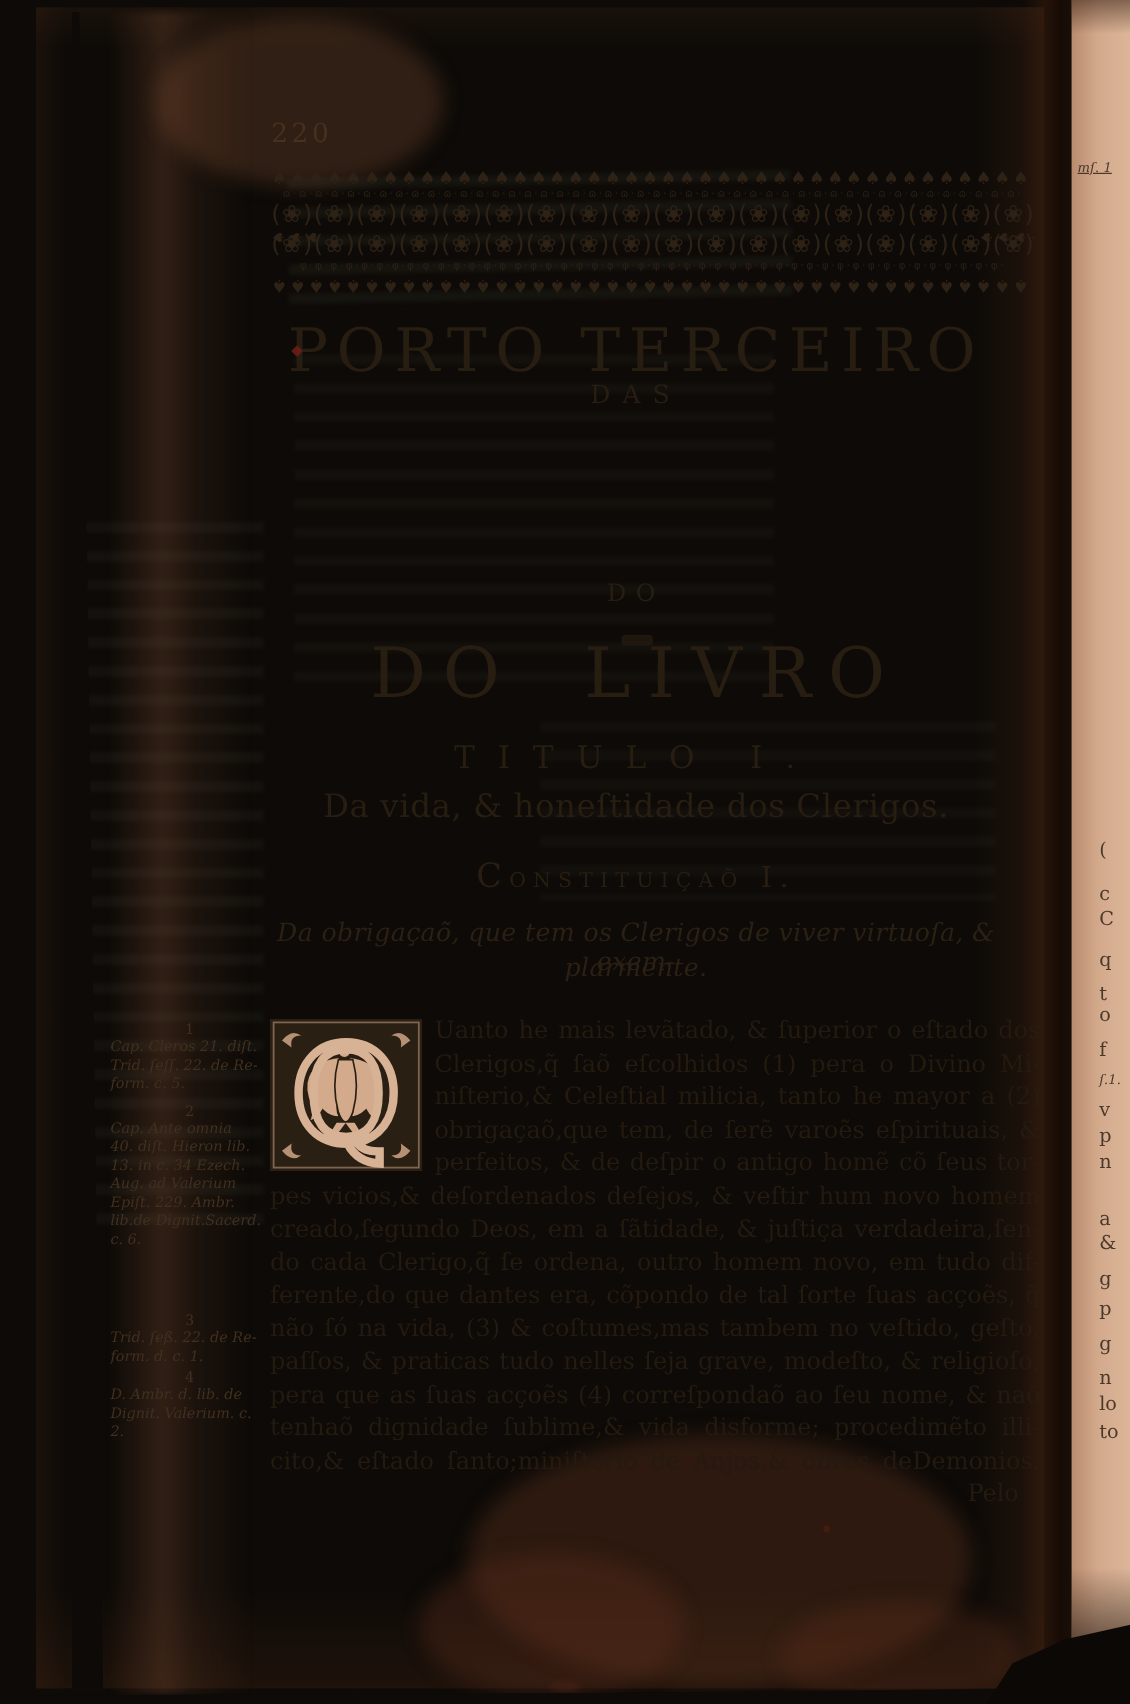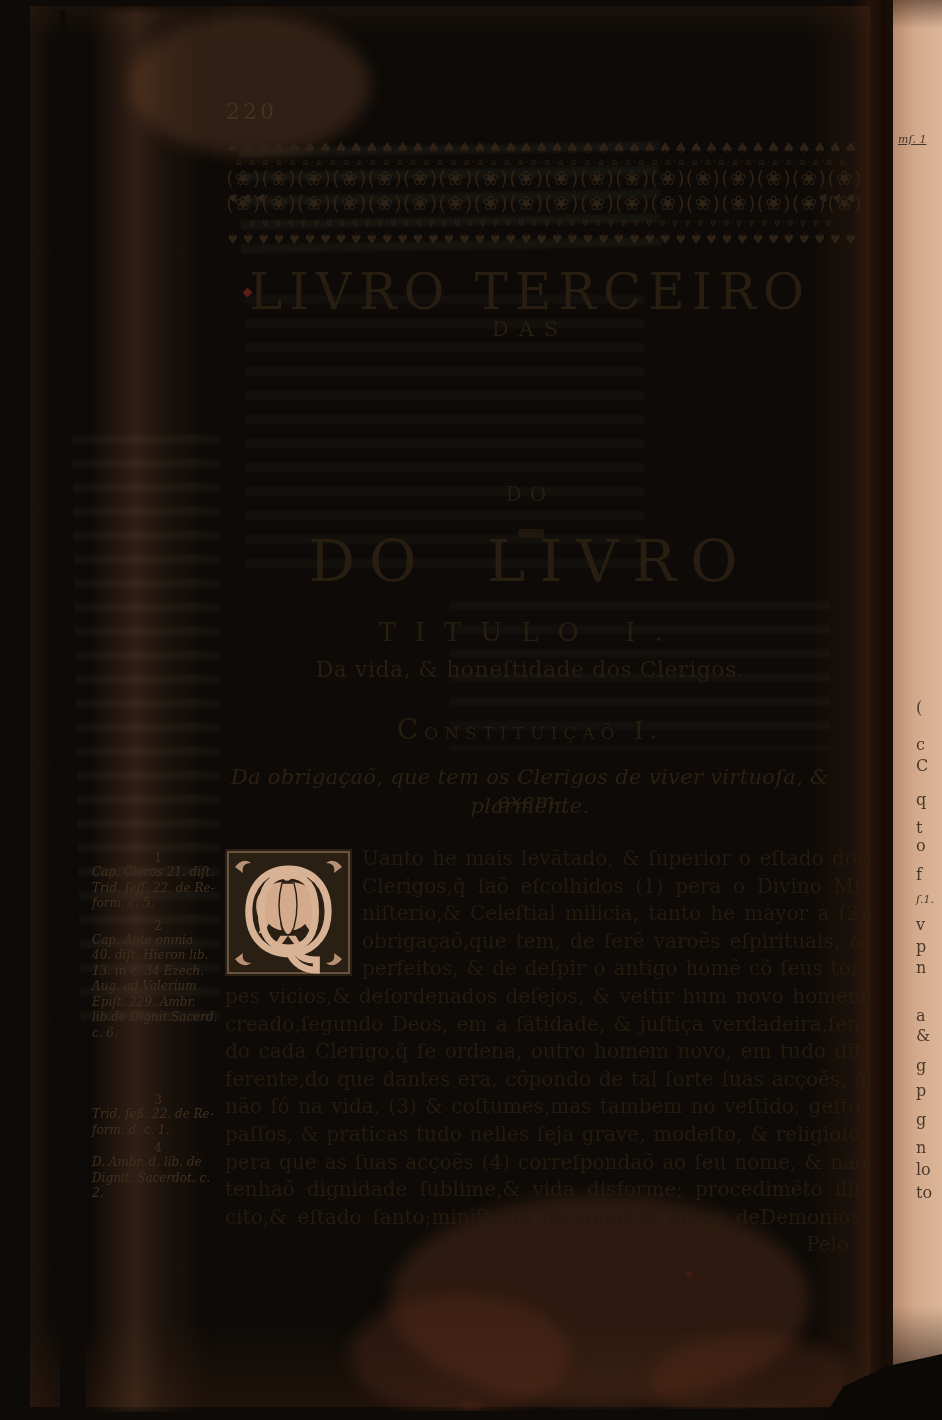--- a/index.html
+++ b/index.html
@@ -55,21 +55,21 @@
 
   
   .hwrap{position:absolute;left:165px;width:670px;text-align:center;color:#281d11;z-index:2;}
   .h-livro{top:258px;font-size:50px;letter-spacing:7px;}
   .h-das{top:312px;font-size:21px;letter-spacing:10px;}
   .h-const{top:350px;font-size:57px;letter-spacing:8px;}
   .h-do{top:434px;font-size:20px;letter-spacing:8px;margin-top:43px;}
   .h-bispado{top:478px;font-size:34px;letter-spacing:19px;}
   .h-doporto{top:522px;font-size:58px;letter-spacing:14px;word-spacing:24px;}
   .h-titulo{top:612px;font-size:26px;letter-spacing:19px;}
-  .h-davida{top:652px;font-size:22px;letter-spacing:.5px;}
+  .h-davida{top:652px;font-size:27px;letter-spacing:.5px;}
   .h-constituicao{top:708px;font-size:24px;letter-spacing:6px;font-variant:small-caps;}
   .h-constituicao::first-letter{font-size:28px;}
   .h-arg{font-style:italic;font-size:21px;color:#2b2013;letter-spacing:.3px;}
   .h-arg1{top:760px;}
   .h-arg2{top:789px;}
 
   
   .margin-notes{position:absolute;left:62px;top:846px;width:132px;z-index:2;
         font-style:italic;font-size:12px;line-height:15.5px;color:#41301f;}
   .note-label{text-align:center;font-style:normal;line-height:14px;}
@@ -140,21 +140,21 @@
 ♠
 ♠</div>
     <div class="orn-row orn-buds">♠♠♠♠♠♠♠♠♠♠♠♠♠♠♠♠♠♠♠♠♠♠♠♠♠♠♠♠♠♠♠♠♠♠♠♠♠♠♠♠♠♠</div>
         <div class="orn-row orn-dots">ɷ·ɷ·ɷ·ɷ·ɷ·ɷ·ɷ·ɷ·ɷ·ɷ·ɷ·ɷ·ɷ·ɷ·ɷ·ɷ·ɷ·ɷ·ɷ·ɷ·ɷ·ɷ·ɷ·ɷ·ɷ·ɷ·ɷ·ɷ·ɷ·ɷ·ɷ·ɷ·ɷ·ɷ·ɷ·ɷ·ɷ·ɷ·ɷ·ɷ·ɷ·ɷ·ɷ·ɷ·ɷ·ɷ·</div>
         <div class="orn-row orn-medallions">(❀)(❀)(❀)(❀)(❀)(❀)(❀)(❀)(❀)(❀)(❀)(❀)(❀)(❀)(❀)(❀)(❀)(❀)</div>
         <div class="orn-row orn-medallions">(❀)(❀)(❀)(❀)(❀)(❀)(❀)(❀)(❀)(❀)(❀)(❀)(❀)(❀)(❀)(❀)(❀)(❀)</div>
         <div class="orn-row orn-dots">φ·φ·φ·φ·φ·φ·φ·φ·φ·φ·φ·φ·φ·φ·φ·φ·φ·φ·φ·φ·φ·φ·φ·φ·φ·φ·φ·φ·φ·φ·φ·φ·φ·φ·φ·φ·φ·φ·φ·φ·φ·φ·φ·φ·φ·φ·</div>
         <div class="orn-row orn-buds-bottom">♠♠♠♠♠♠♠♠♠♠♠♠♠♠♠♠♠♠♠♠♠♠♠♠♠♠♠♠♠♠♠♠♠♠♠♠♠♠♠♠♠♠</div>
       </div>
 
-    <div class="hwrap h-livro">LIVRO TERCEIRO</div>
+    <div class="hwrap h-livro">PORTO TERCEIRO</div>
     <div class="hwrap h-das">DAS</div>
     <div class="hwrap h-do">DO</div>
     <div class="hwrap h-doporto">DO LIVRO</div>
     <div class="hwrap h-titulo">TITULO I.</div>
     <div class="hwrap h-davida">Da vida, &amp; honeſtidade dos Clerigos.</div>
     <div class="hwrap h-constituicao">Constituiçaõ I.</div>
     <div class="hwrap h-arg h-arg1">Da obrigaçaõ, que tem os Clerigos de viver virtuoſa, &amp; exem-</div>
     <div class="hwrap h-arg h-arg2">plarmente.</div>
 
     <div class="diamond" style="left:214px;top:284px;"></div>
@@ -178,21 +178,21 @@
           <div class="note-line">c. 6.</div>
         </div>
         <div class="margin-note mn-3">
           <div class="note-label">3</div>
           <div class="note-line">Trid. ſeß. 22. de Re-</div>
           <div class="note-line">form. d. c. 1.</div>
         </div>
         <div class="margin-note mn-4">
           <div class="note-label">4</div>
           <div class="note-line">D. Ambr. d. lib. de</div>
-          <div class="note-line">Dignit. Sacerdot. c.</div>
+          <div class="note-line">Dignit. Valerium. c.</div>
           <div class="note-line">2.</div>
         </div>
       </div>
 
     <div class="text-block" id="text-block">
       <div class="initial">
         <svg width="127" height="127" viewBox="0 0 127 127" xmlns="http://www.w3.org/2000/svg">
           <rect x="0" y="0" width="127" height="127" fill="#2a1f13"></rect>
           <rect x="3" y="3" width="121" height="121" fill="none" stroke="#d4aa8c" stroke-width="1.5" opacity=".5"></rect>
 

